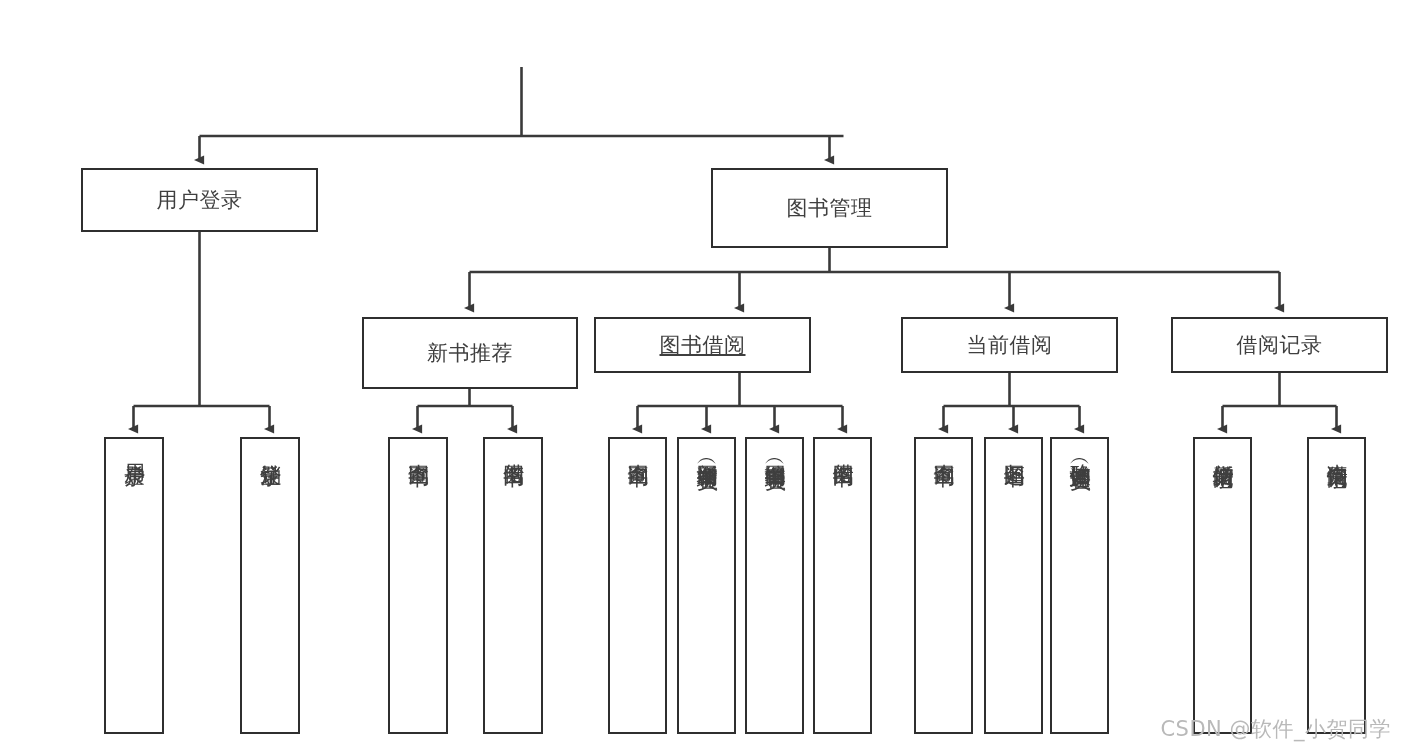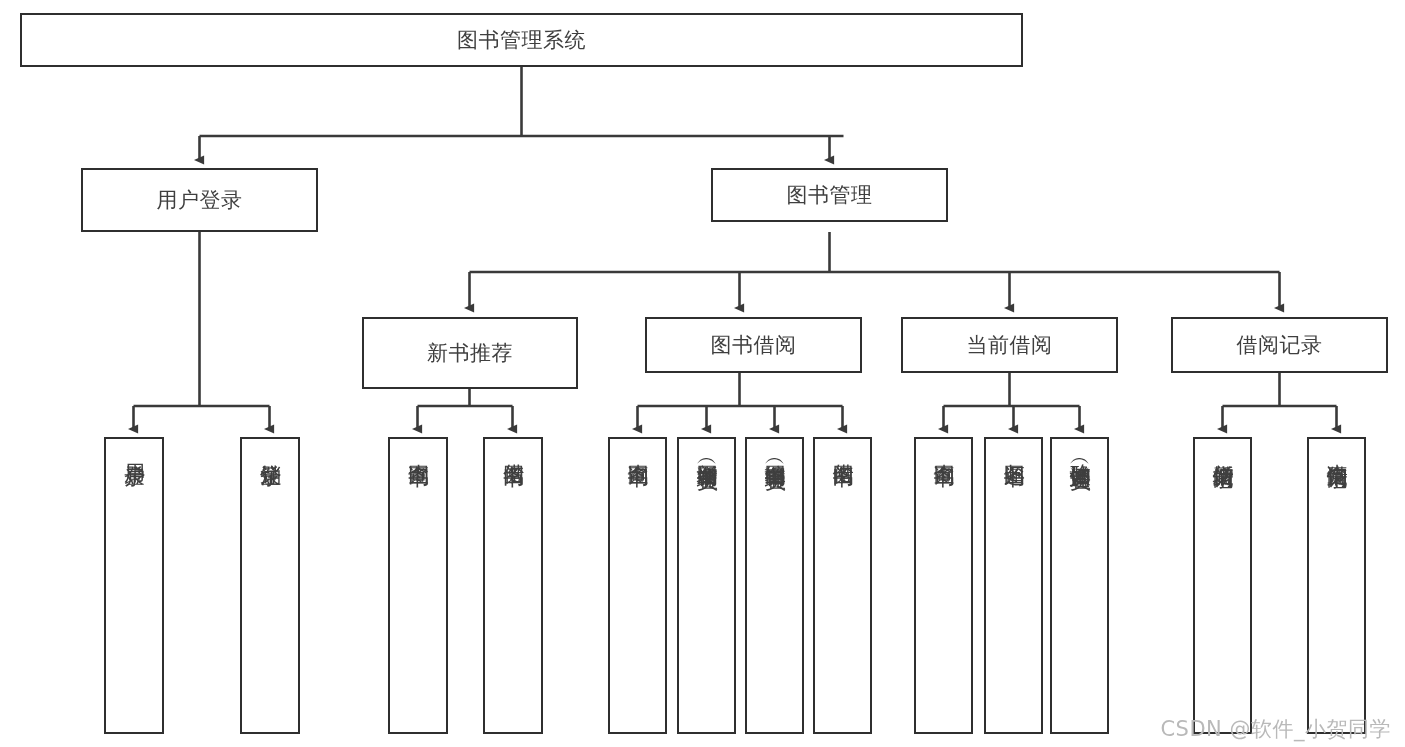--- a/index.html
+++ b/index.html
@@ -121,35 +121,32 @@
       <path d="M1013.5,406 L1013.5,429" marker-end="url(#arrow)"></path>
       <path d="M1079.5,406 L1079.5,429" marker-end="url(#arrow)"></path>
 
       <path d="M1279.5,373 L1279.5,406"></path>
       <path d="M1222.5,406 L1336.5,406"></path>
       <path d="M1222.5,406 L1222.5,429" marker-end="url(#arrow)"></path>
       <path d="M1336.5,406 L1336.5,429" marker-end="url(#arrow)"></path>
     </g>
   </svg>
 
-  <div class="node horiz" style="left: 20px; top: 13px; width: 1003px; height: 54px; border-color: rgb(47, 47, 47); background: rgb(255, 255, 255); color: rgb(63, 63, 63);">
-    <span class="lbl">图书管理系统</span>
-  </div>
 
   <div class="node horiz" style="left: 81px; top: 168px; width: 237px; height: 64px; border-color: rgb(47, 47, 47); background: rgb(255, 255, 255); color: rgb(63, 63, 63);">
     <span class="lbl">用户登录</span>
   </div>
-  <div class="node horiz" style="left: 711px; top: 168px; width: 237px; height: 54px; border-color: rgb(47, 47, 47); background: rgb(255, 255, 255); color: rgb(63, 63, 63);">
+  <div class="node horiz" style="left: 711px; top: 168px; width: 237px; height: 80px; border-color: rgb(47, 47, 47); background: rgb(255, 255, 255); color: rgb(63, 63, 63);">
     <span class="lbl">图书管理</span>
   </div>
 
   <div class="node horiz" style="left: 362px; top: 317px; width: 216px; height: 72px; border-color: rgb(47, 47, 47); background: rgb(255, 255, 255); color: rgb(63, 63, 63);">
     <span class="lbl">新书推荐</span>
   </div>
-  <div class="node horiz" style="left: 645px; top: 317px; width: 217px; height: 56px; border-color: rgb(47, 47, 47); background: rgb(255, 255, 255); color: rgb(63, 63, 63);">
+  <div class="node horiz" style="left: 594px; top: 317px; width: 217px; height: 56px; border-color: rgb(47, 47, 47); background: rgb(255, 255, 255); color: rgb(63, 63, 63); text-decoration: underline;">
     <span class="lbl">图书借阅</span>
   </div>
   <div class="node horiz" style="left: 901px; top: 317px; width: 217px; height: 56px; border-color: rgb(47, 47, 47); background: rgb(255, 255, 255); color: rgb(63, 63, 63);">
     <span class="lbl">当前借阅</span>
   </div>
   <div class="node horiz" style="left: 1171px; top: 317px; width: 217px; height: 56px; border-color: rgb(47, 47, 47); background: rgb(255, 255, 255); color: rgb(63, 63, 63);">
     <span class="lbl">借阅记录</span>
   </div>
 
   <div class="node vert" style="left: 104px; top: 437px; width: 60px; height: 297px; border-color: rgb(47, 47, 47); background: rgb(255, 255, 255); color: rgb(63, 63, 63);">

